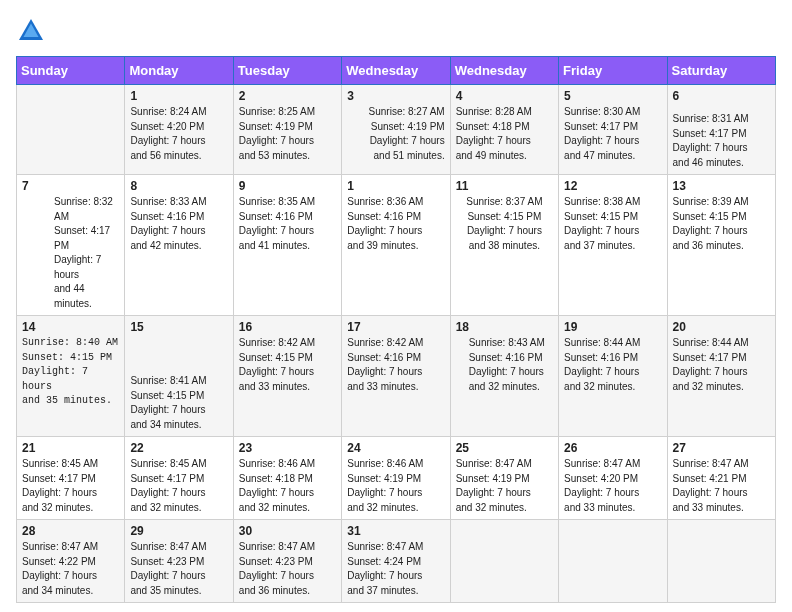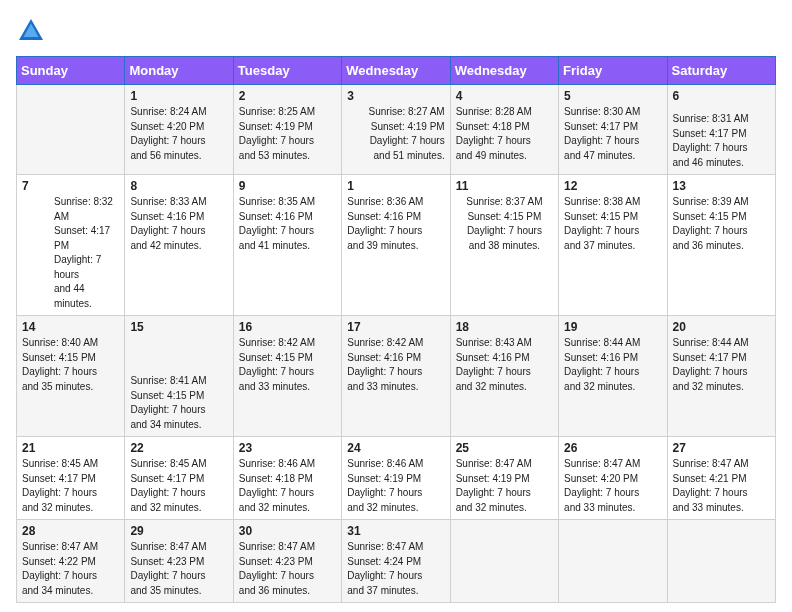--- a/index.html
+++ b/index.html
@@ -211,21 +211,21 @@
           <span class="day-num">13</span>
           <div class="day-info" style="white-space: pre-line;">Sunrise: 8:39 AM
 Sunset: 4:15 PM
 Daylight: 7 hours
 and 36 minutes.</div>
         </td>
       </tr>
       <tr>
         <td>
           <span class="day-num">14</span>
-          <div class="day-info" style="white-space: pre-line;">Sunrise: 8:40 AM
+          <div class="day-info" style="white-space: pre-line; font-family: Liberation Mono, monospace;">Sunrise: 8:40 AM
 Sunset: 4:15 PM
 Daylight: 7 hours
 and 35 minutes.</div>
         </td>
         <td>
           <span class="day-num">15</span>
           <div class="day-info" style="white-space: pre-line; margin-top: 40px;">Sunrise: 8:41 AM
 Sunset: 4:15 PM
 Daylight: 7 hours
 and 34 minutes.</div>
@@ -239,21 +239,21 @@
         </td>
         <td>
           <span class="day-num">17</span>
           <div class="day-info" style="white-space: pre-line;">Sunrise: 8:42 AM
 Sunset: 4:16 PM
 Daylight: 7 hours
 and 33 minutes.</div>
         </td>
         <td>
           <span class="day-num">18</span>
-          <div class="day-info" style="white-space: pre-line;">Sunrise: 8:43 AM
+          <div class="day-info" style="white-space: pre-line; margin-left: 13px;">Sunrise: 8:43 AM
 Sunset: 4:16 PM
 Daylight: 7 hours
 and 32 minutes.</div>
         </td>
         <td>
           <span class="day-num">19</span>
           <div class="day-info" style="white-space: pre-line;">Sunrise: 8:44 AM
 Sunset: 4:16 PM
 Daylight: 7 hours
 and 32 minutes.</div>

